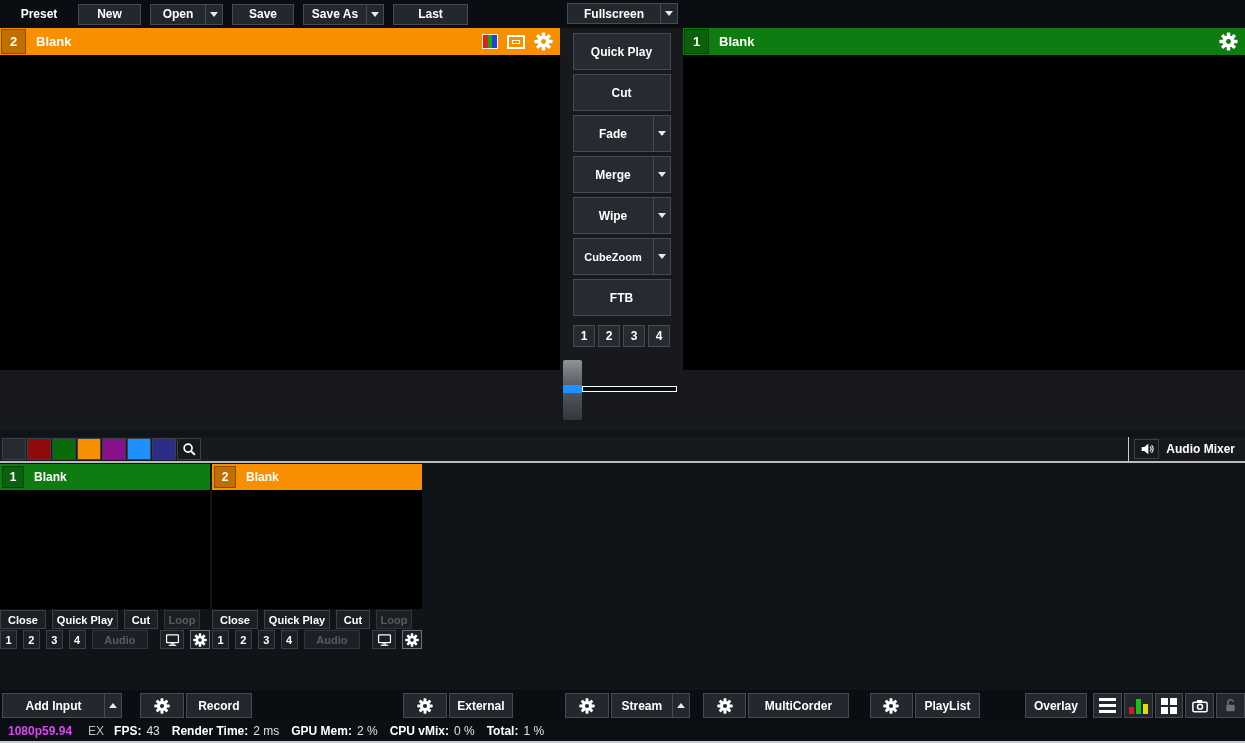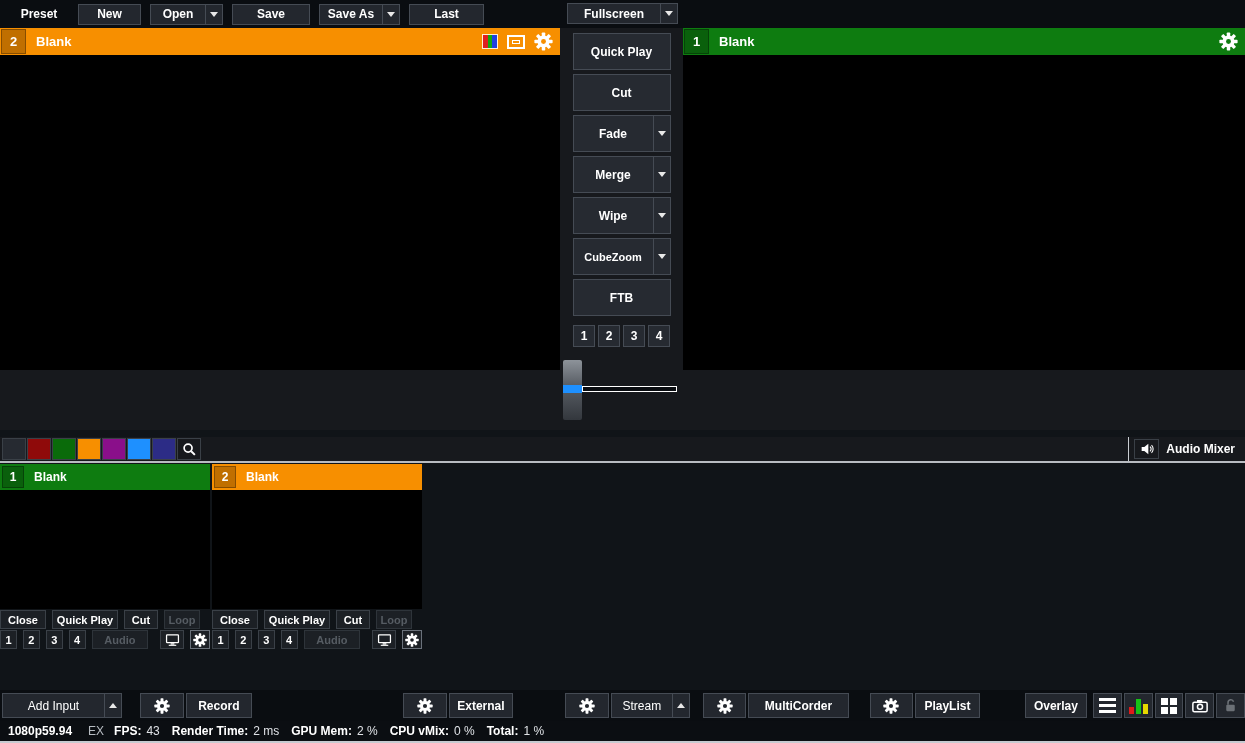--- a/index.html
+++ b/index.html
@@ -84,32 +84,32 @@
   .c-btn.dis { color:#565c63; border-color:#2e343a; }
   .c-spacer { flex:1; }
   .gear-sel { border-color:#6a717a; }
 
   
   .spacer-band { height:41px; }
   .bottombar { height:31px; background:#0a0d11; display:flex; align-items:center; padding-left:2px; }
   .bb-btn { height:25px; background:#23272e; border:1px solid #454b54; display:inline-flex; align-items:center; justify-content:center;
             font-size:12px; font-weight:bold; }
   .bb-split { height:25px; display:inline-flex; background:#23272e; border:1px solid #454b54; }
-  .bb-split .main { display:flex; align-items:center; justify-content:center; font-size:12px; font-weight:normal; }
+  .bb-split .main { display:flex; align-items:center; justify-content:center; font-size:12px; font-weight:bold; }
   .icon-btn { width:29px; height:25px; background:#23272e; border:1px solid #454b54; display:inline-flex; align-items:center; justify-content:center; }
   .ham { display:flex; flex-direction:column; gap:3px; }
   .ham div { width:17px; height:3px; background:#fff; }
   .meter { display:flex; align-items:flex-end; gap:2px; height:16px; }
   .grid4 { display:grid; grid-template-columns:7px 7px; grid-template-rows:7px 7px; gap:2px; }
   .grid4 div { background:#fff; }
 
   
   .statusbar { height:22px; background:#0b0e12; border-bottom:2px solid #c6cad0; display:flex; align-items:center;
                font-size:12px; padding-left:8px; }
-  .sb-res { color:#ffffff; font-weight:bold; margin-right:16px; }
+  .sb-res { color:#d946ef; font-weight:bold; margin-right:16px; }
   .sb-ex { color:#b7bcc2; margin-right:10px; }
   .sb-lab { font-weight:bold; margin-right:5px; }
   .sb-val { color:#dfe2e6; margin-right:12px; }
 
   .icon-svg { color:#fff; display:block; }
   .defs-hidden { position:absolute; width:0; height:0; overflow:hidden; }
 </style>
 </head>
 <body>
 
@@ -155,21 +155,21 @@
 
 <div class="topbar">
   <div class="preset-label">Preset</div>
   <div class="btn" style="width:63px">New</div>
   <div class="split">
     <div class="main" style="width:54px">Open</div>
     <div class="arrow-seg">
         <div class="arr-d"></div>
       </div>
   </div>
-  <div class="btn" style="width:78px">Save</div>
+  <div class="btn" style="width:62px">Save</div>
   <div class="split">
     <div class="main" style="width:62px">Save As</div>
     <div class="arrow-seg">
         <div class="arr-d"></div>
       </div>
   </div>
   <div class="btn" style="width:75px">Last</div>
 
   <div class="split fullscreen-wrap">
     <div class="main" style="width:92px">Fullscreen</div>

